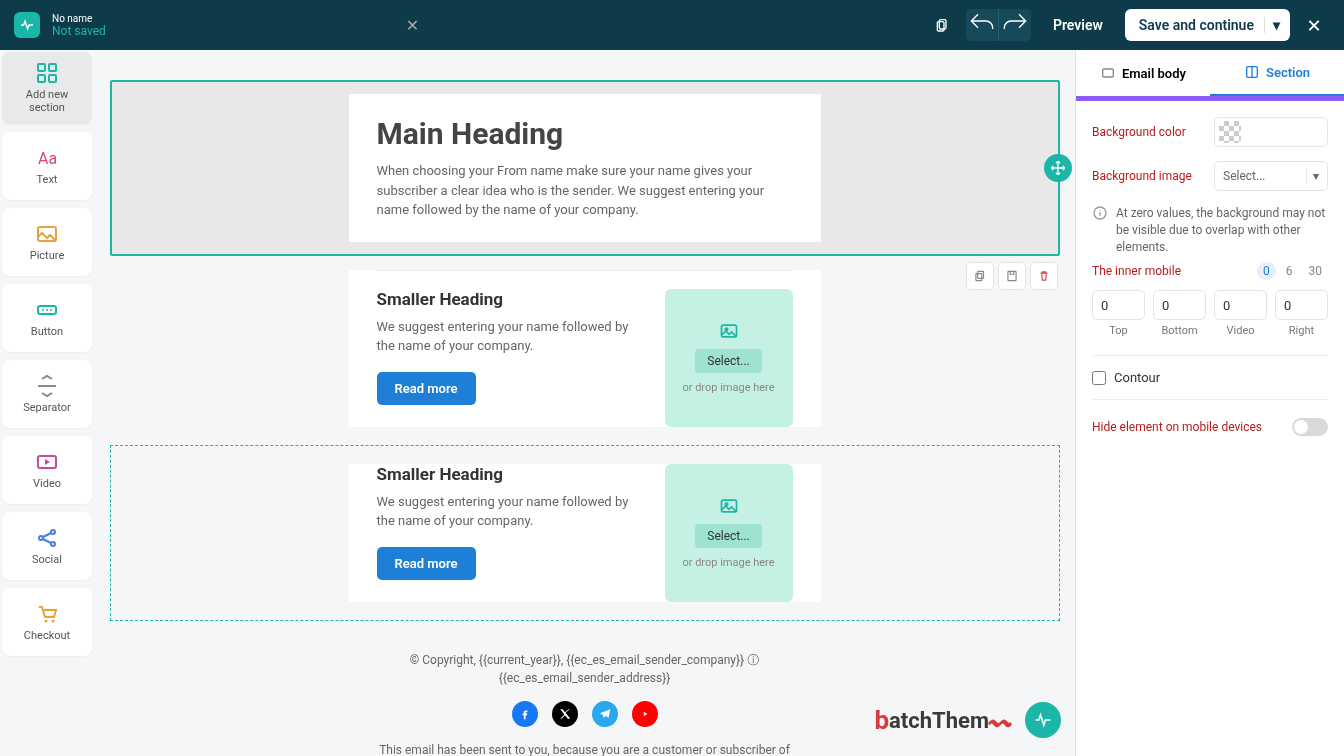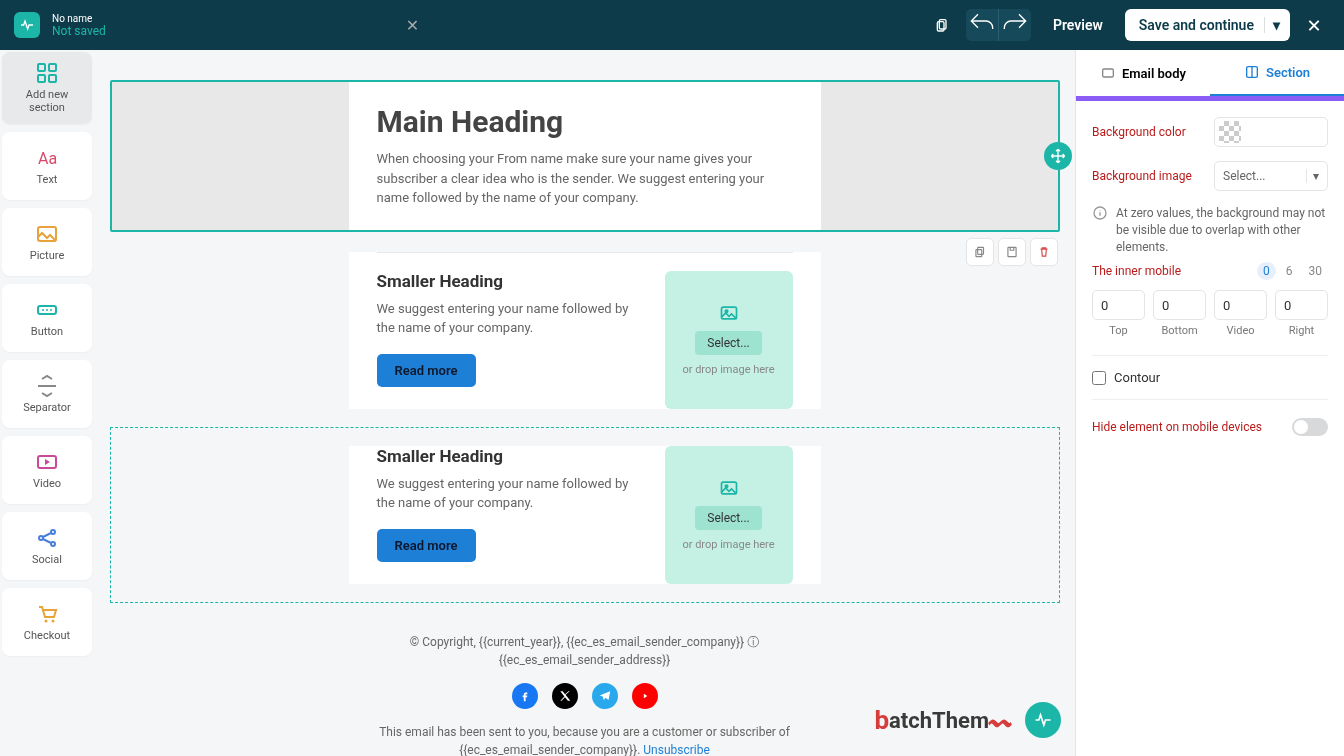--- a/index.html
+++ b/index.html
@@ -28,37 +28,37 @@
 .main { display: flex; height: 706px; }
 
 .sidebar { width: 94px; background: #f5f6f7; padding: 2px; display: flex; flex-direction: column; gap: 8px; }
 .side-item { background: #fff; border-radius: 8px; height: 68px; display: flex; flex-direction: column; align-items: center; justify-content: center; gap: 4px; cursor: pointer; box-shadow: 0 1px 2px rgba(0,0,0,0.04); }
 .side-item.add { background: #e7e9eb; height: 72px; }
 .side-item .lbl { font-size: 11px; color: #555; text-align: center; line-height: 1.15; }
 .side-item svg { width: 24px; height: 24px; }
 
 .canvas { flex: 1; background: #f5f6f7; overflow: auto; padding: 30px 0 30px 0; position: relative; }
 .email-wrap { margin: 0 auto; width: 950px; }
-.section-sel { border: 2px solid #1bb6a8; background: #e8e8e8; border-radius: 2px; padding: 0; margin-bottom: 20px; position: relative; }
+.section-sel { border: 2px solid #1bb6a8; background: #e8e8e8; border-radius: 2px; padding: 12px; margin-bottom: 14px; position: relative; }
 .inner-card { background: #fff; margin: 0 auto; width: 472px; padding: 22px 28px; }
 .main-heading { font-size: 30px; font-weight: 700; color: #444; margin-bottom: 10px; }
 .main-para { font-size: 13px; color: #666; line-height: 1.5; }
 .move-handle { position: absolute; right: -14px; top: 50%; transform: translateY(-50%); width: 28px; height: 28px; background: #1bb6a8; border-radius: 50%; display: flex; align-items: center; justify-content: center; }
 .move-handle svg { width: 16px; height: 16px; stroke: #fff; fill: none; stroke-width: 2; }
 .row-actions { position: absolute; right: 0; bottom: -36px; display: flex; gap: 4px; }
 .row-actions .ra { width: 28px; height: 28px; background: #fff; border: 1px solid #e3e4e6; border-radius: 5px; display: flex; align-items: center; justify-content: center; cursor: pointer; }
 .row-actions .ra svg { width: 14px; height: 14px; }
 
 .plain-section { margin: 0 auto; width: 472px; background: #fff; padding: 0 28px; }
 .divider-line { border-top: 1px solid #e8e8e8; margin: 14px 0 18px; }
 .two-col { display: flex; gap: 20px; align-items: flex-start; }
 .col-text { flex: 1; }
 .sm-heading { font-size: 17px; font-weight: 700; color: #333; margin-bottom: 8px; }
 .sm-para { font-size: 13px; color: #666; line-height: 1.5; margin-bottom: 16px; }
-.read-btn { background: #1e7fd6; color: #0f172a; border: none; border-radius: 5px; padding: 9px 18px; font-size: 13px; font-weight: 600; cursor: pointer; }
+.read-btn { background: #1e7fd6; color: #ffffff; border: none; border-radius: 5px; padding: 9px 18px; font-size: 13px; font-weight: 600; cursor: pointer; }
 .img-drop { width: 128px; height: 138px; background: #c5f0e4; border-radius: 6px; display: flex; flex-direction: column; align-items: center; justify-content: center; gap: 8px; }
 .img-drop svg { width: 20px; height: 20px; stroke: #1bb6a8; fill: none; stroke-width: 2; }
 .sel-btn { background: #9de3d0; border: none; padding: 5px 12px; border-radius: 4px; font-size: 12px; color: #333; cursor: pointer; }
 .drop-txt { font-size: 11px; color: #888; }
 
 .section-sel2 { border: 1px dashed #1bb6a8; margin: 18px auto 0; width: 950px; padding: 18px 0; }
 
 .footer-area { margin: 30px auto 0; width: 472px; text-align: center; }
 .footer-txt { font-size: 12px; color: #666; line-height: 1.5; }
 .social-row { display: flex; justify-content: center; gap: 14px; margin: 14px 0; }

